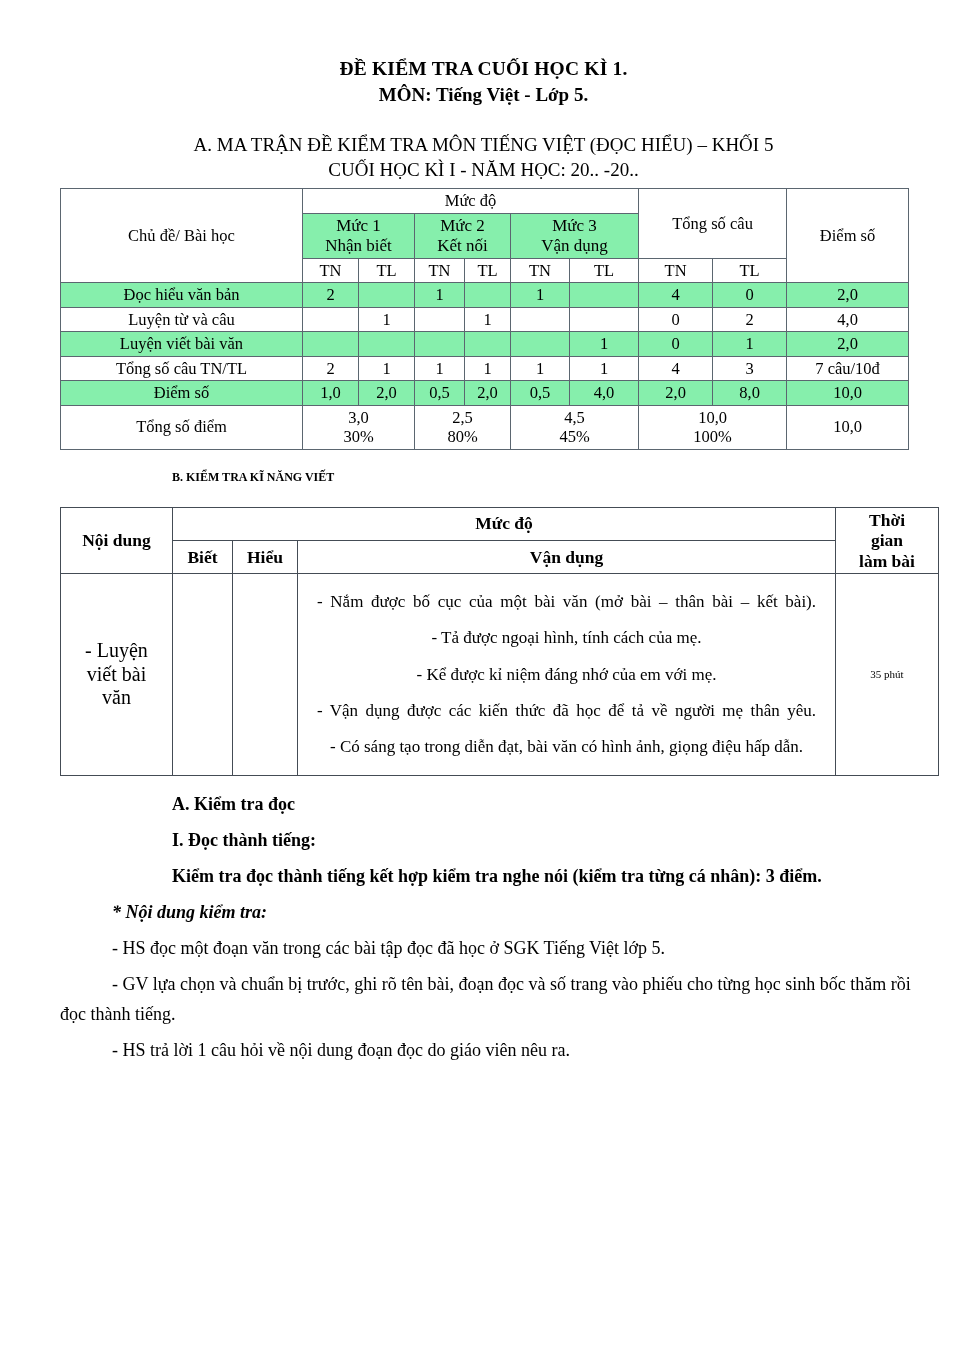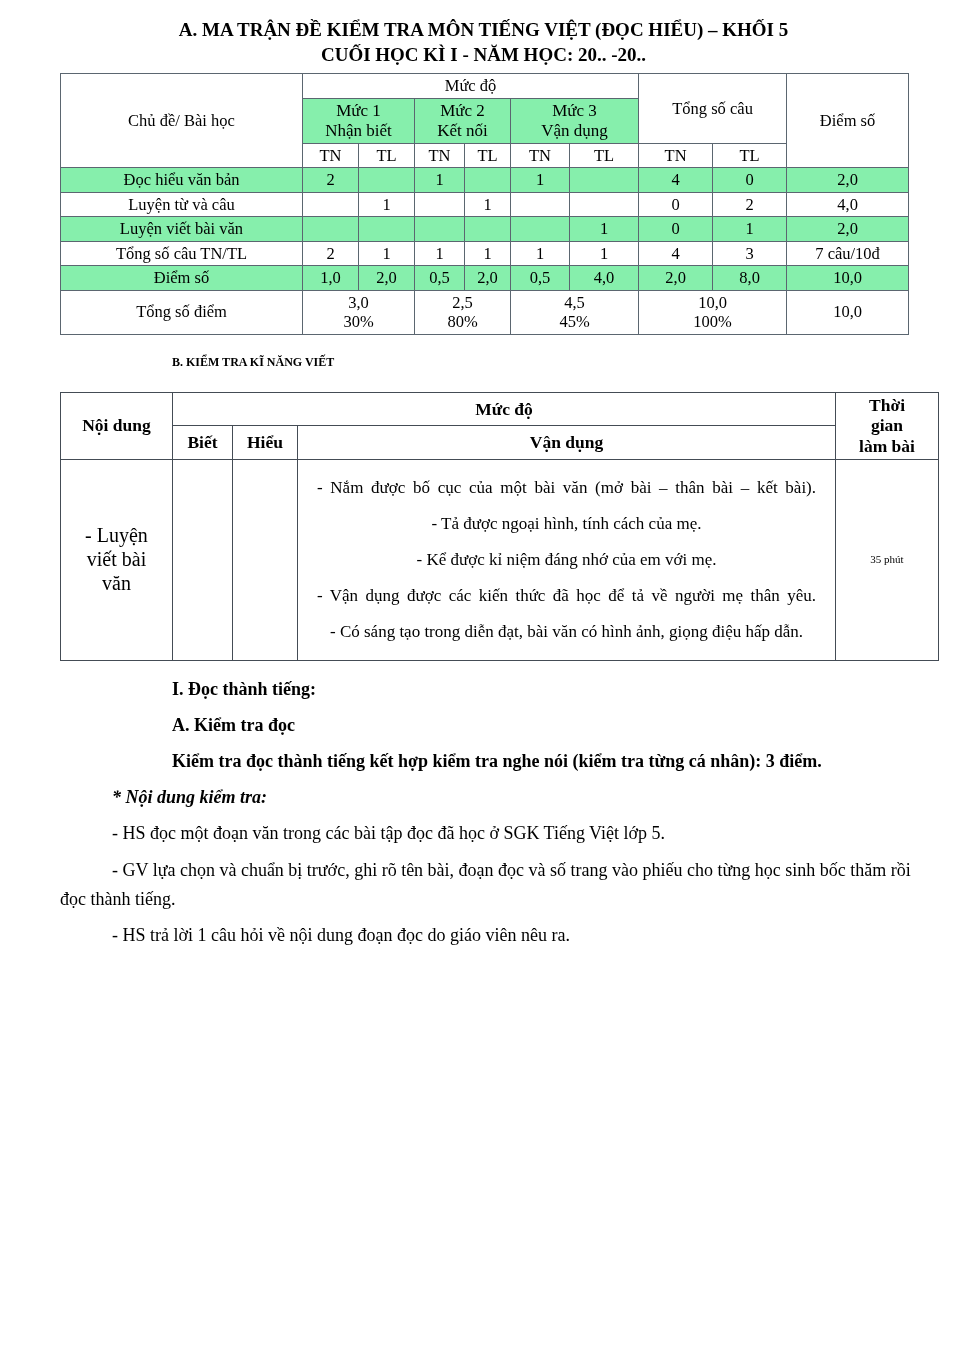--- a/index.html
+++ b/index.html
@@ -35,24 +35,24 @@
     font-weight: bold;
     font-size: 19.5px;
     letter-spacing: .2px;
   }
   .title-line-2 {
     font-weight: bold;
     font-size: 19px;
   }
   .section-a-head {
     text-align: center;
-    font-weight: bold;
+    font-weight: normal;
     font-size: 19px;
     line-height: 1.3;
-    margin-top: 18px;
+    margin-top: 26px;
   }
   .section-a-head .l2 { display: block; }
 
   .section-b-head {
     font-weight: bold;
     font-size: 12px;
     margin: 20px 0 0 0;
     padding-left: 172px;
   }
 
@@ -128,20 +128,24 @@
   .ind1 { padding-left: 112px; font-weight: bold; }
   .ind-hang { font-weight: bold; padding-left: 60px; }
   .ital { font-style: italic; font-weight: bold; padding-left: 52px; }
   .hang2 { text-indent: 52px; }
 </style>
 </head>
 <body>
 
 <div class="page">
 
+  <div class="title-block">
+    <div class="title-line-1">ĐỀ KIỂM TRA CUỐI HỌC KÌ 1.</div>
+    <div class="title-line-2">MÔN: Tiếng Việt - Lớp 5.</div>
+  </div>
 
   <div class="section-a-head">
     <span>A. MA TRẬN ĐỀ KIỂM TRA MÔN TIẾNG VIỆT (ĐỌC HIỂU) – KHỐI 5</span>
     <span class="l2">CUỐI HỌC KÌ I - NĂM HỌC: 20.. -20..</span>
   </div>
 
   <div class="matrix-wrap">
     <table class="doc matrix">
       <colgroup>
         <col style="width:242px">
@@ -313,22 +317,22 @@
             <p class="just">- Vận dụng được các kiến thức đã học để tả về người mẹ thân yêu.</p>
             <p>- Có sáng tạo trong diễn đạt, bài văn có hình ảnh, giọng điệu hấp dẫn.</p>
           </td>
           <td class="time-cell">35 phút</td>
         </tr>
       </tbody>
     </table>
   </div>
 
   <div class="body-text">
+    <p class="ind1">A. Kiểm tra đọc</p>
     <p class="ind1">I. Đọc thành tiếng:</p>
-    <p class="ind1">A. Kiểm tra đọc</p>
     <p class="ind-hang hang2">Kiểm tra đọc thành tiếng kết hợp kiểm tra nghe nói (kiểm tra từng cá nhân): 3 điểm.</p>
     <p class="ital">* Nội dung kiểm tra:</p>
     <p class="hang2">- HS đọc một đoạn văn trong các bài tập đọc đã học ở SGK Tiếng Việt lớp 5.</p>
     <p class="hang2">- GV lựa chọn và chuẩn bị trước, ghi rõ tên bài, đoạn đọc và số trang vào phiếu cho từng học sinh bốc thăm rồi đọc thành tiếng.</p>
     <p class="hang2">- HS trả lời 1 câu hỏi về nội dung đoạn đọc do giáo viên nêu ra.</p>
   </div>
 
 </div>
 
 </body></html>

